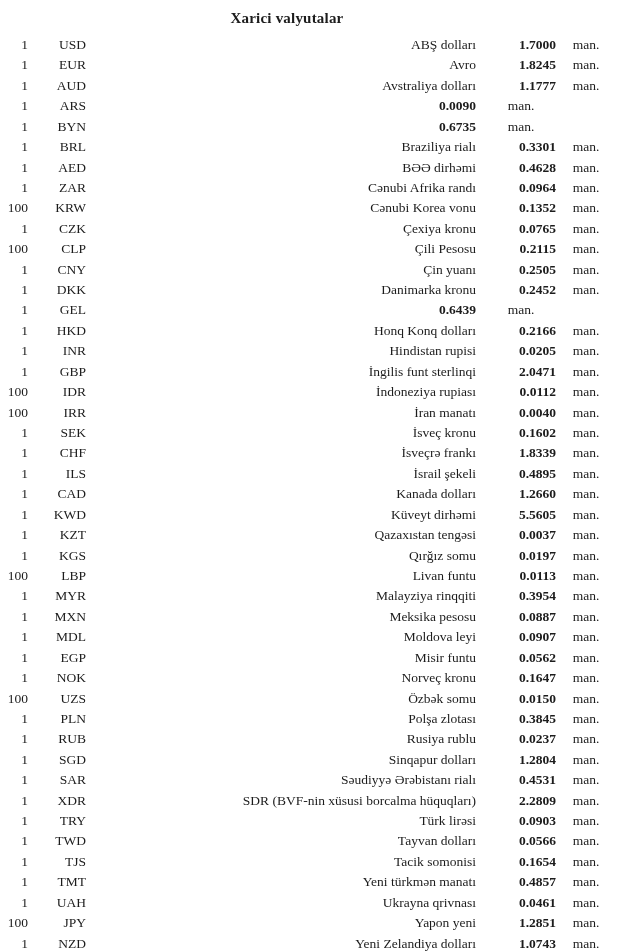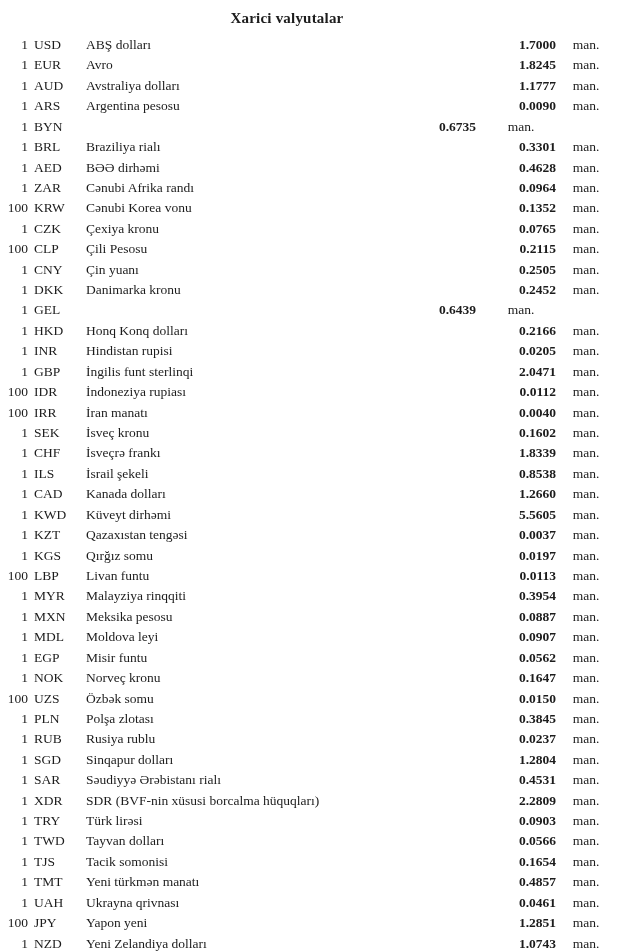--- a/index.html
+++ b/index.html
@@ -32,22 +32,22 @@
   .rows { }
   .row {
     display: grid;
     grid-template-columns: 28px 58px 1fr 80px 50px;
     align-items: baseline;
     line-height: 20.42px;
     font-size: 13.5px;
     padding-right: 14px;
   }
   .qty  { text-align: right; }
-  .code { text-align: left; padding-left: 6px; }
-  .name { padding-left: 0px; }
+  .code { text-align: right; padding-left: 6px; }
+  .name { padding-left: 0px; text-align: right; }
   .rate { text-align: right; font-weight: bold; }
   .unit { text-align: center; padding-left: 10px; }
 </style>
 </head>
 <body>
 
 <div class="page">
   <div class="title">Xarici valyutalar</div>
   <div class="rows" id="rows">
   <div class="row">
@@ -70,21 +70,20 @@
     <span class="qty">1</span>
     <span class="code">AUD</span>
     <span class="name">Avstraliya dolları</span>
     <span class="rate">1.1777</span>
     <span class="unit">man.</span>
   </div>
 
   <div class="row">
     <span class="qty">1</span>
     <span class="code">ARS</span>
-    <span class="name">Argentina pesosu</span>
     <span class="rate">0.0090</span>
     <span class="unit">man.</span>
   </div>
 
   <div class="row">
     <span class="qty">1</span>
     <span class="code">BYN</span>
     <span class="rate">0.6735</span>
     <span class="unit">man.</span>
   </div>
@@ -213,21 +212,21 @@
     <span class="code">CHF</span>
     <span class="name">İsveçrə frankı</span>
     <span class="rate">1.8339</span>
     <span class="unit">man.</span>
   </div>
 
   <div class="row">
     <span class="qty">1</span>
     <span class="code">ILS</span>
     <span class="name">İsrail şekeli</span>
-    <span class="rate">0.8538</span>
+    <span class="rate">0.4895</span>
     <span class="unit">man.</span>
   </div>
 
   <div class="row">
     <span class="qty">1</span>
     <span class="code">CAD</span>
     <span class="name">Kanada dolları</span>
     <span class="rate">1.2660</span>
     <span class="unit">man.</span>
   </div>

